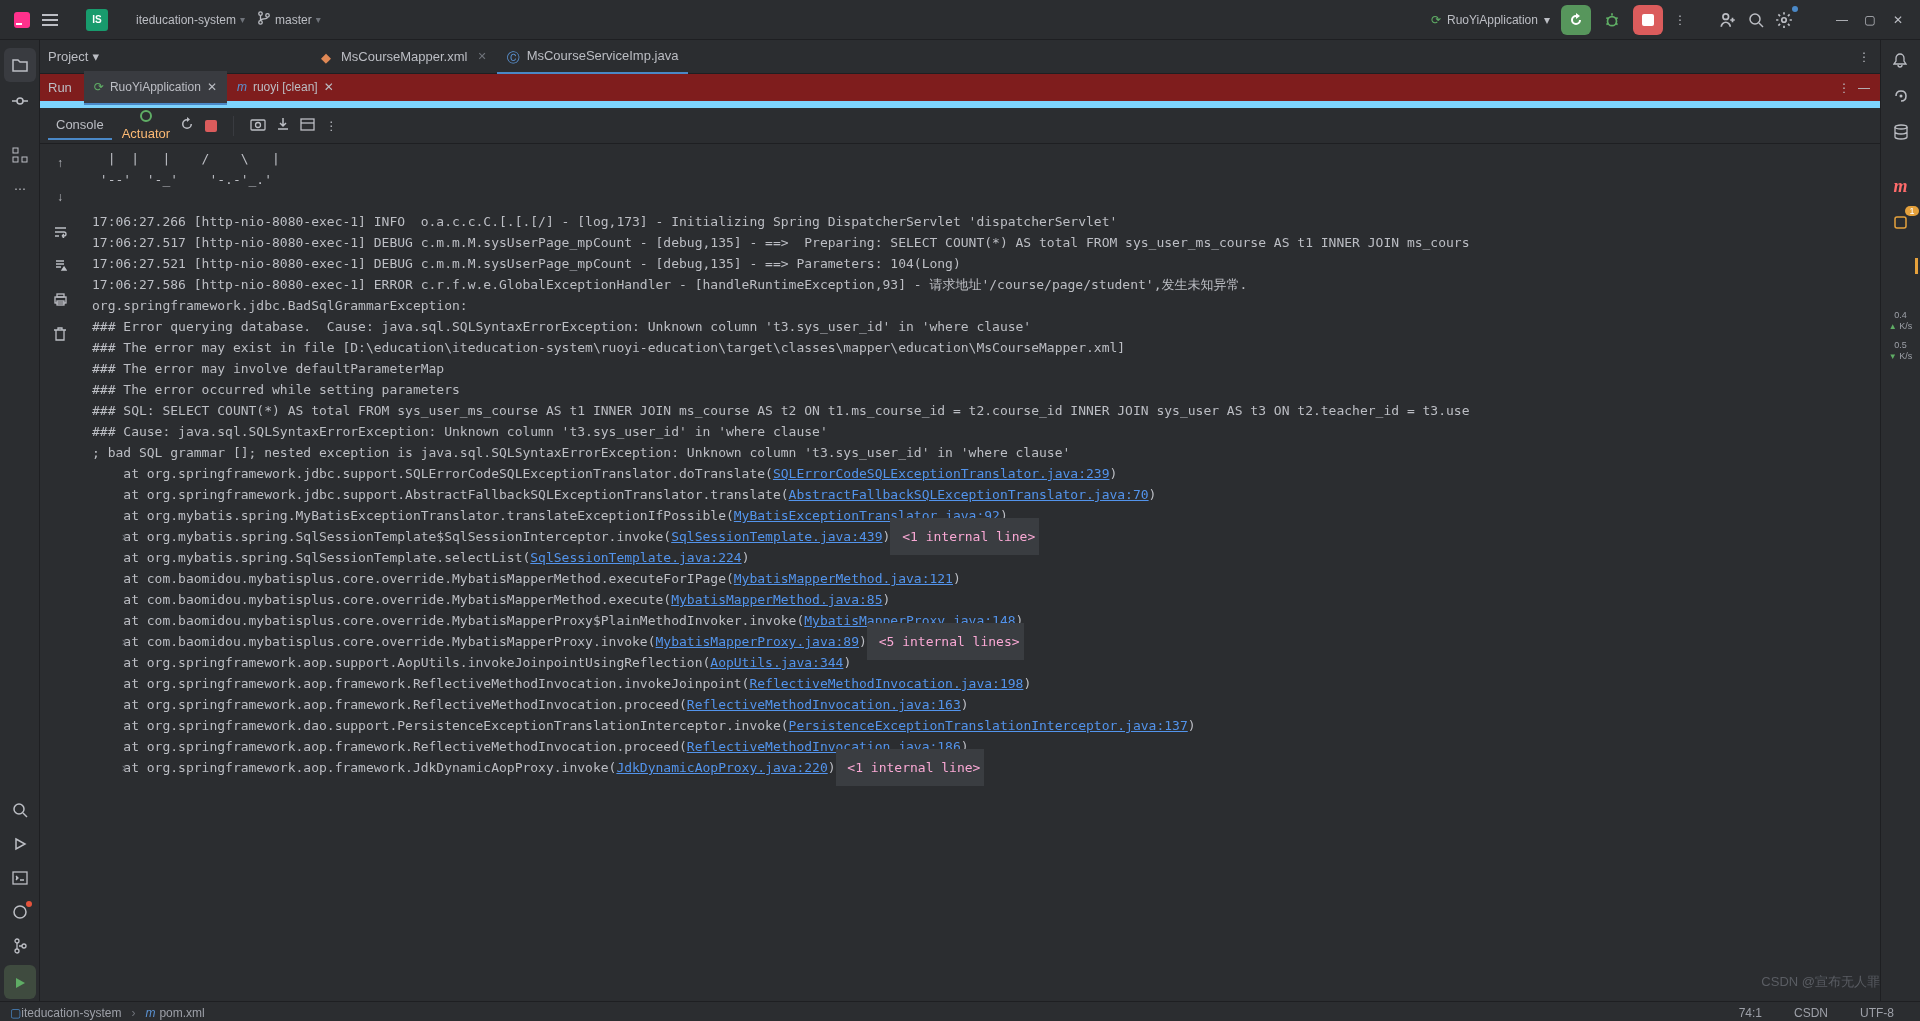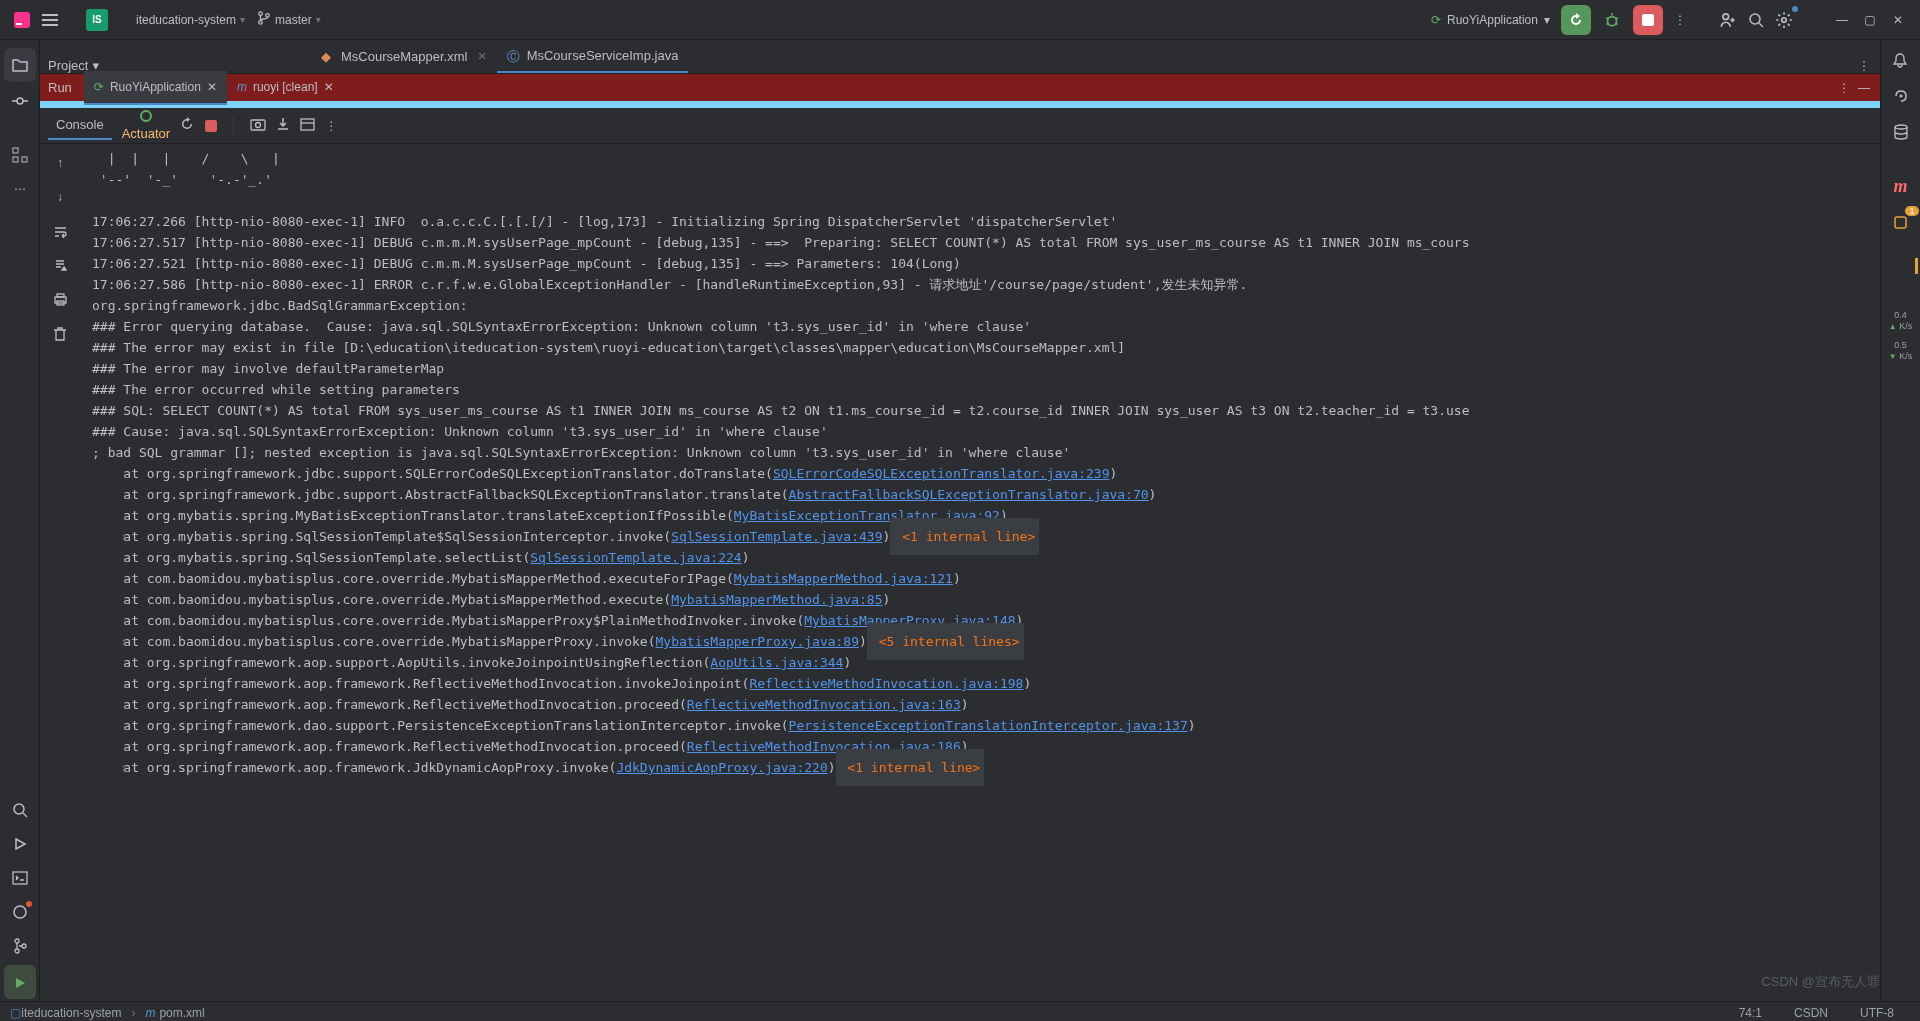--- a/index.html
+++ b/index.html
@@ -18,21 +18,21 @@
 
 .main { display:flex; height:calc(100% - 60px); }
 .left-rail { width:40px; background:#2b2d30; border-right:1px solid #1e1f22; display:flex; flex-direction:column; padding-top:6px; }
 .left-rail .ic { width:40px; height:34px; display:flex; align-items:center; justify-content:center; color:#bcbec4; cursor:pointer; }
 .left-rail .ic.sel { background:#393b40; border-radius:6px; margin:2px 4px; width:32px; }
 .left-rail .spacer2 { flex:1; }
 .left-rail .notif { position:relative; }
 .left-rail .notif::after { content:''; position:absolute; top:6px; right:8px; width:6px; height:6px; background:#e5533c; border-radius:50%; }
 
 .center { flex:1; display:flex; flex-direction:column; }
-.tabs-row { height:34px; background:#2b2d30; display:flex; align-items:flex-end; border-bottom:1px solid #1e1f22; padding-left:8px; }
+.tabs-row { height:34px; background:#2b2d30; display:flex; align-items:center; border-bottom:1px solid #1e1f22; padding-left:8px; }
 .proj-label { display:flex; align-items:center; gap:4px; font-size:13px; padding-right:12px; }
 .ed-tab { display:flex; align-items:center; gap:6px; padding:0 10px; height:34px; font-size:13px; color:#bcbec4; }
 .ed-tab.active { border-bottom:2px solid #4a88c7; }
 .ed-tab .ic-x { color:#6f737a; font-size:11px; margin-left:4px; }
 .tab-ic { width:14px; height:14px; display:inline-flex; }
 .ic-xml { color:#e08855; }
 .ic-java { color:#5b93d3; }
 
 .run-bar { height:34px; background:#7f1d1d; display:flex; align-items:center; border-bottom:7px solid #7dd3fc; padding-left:8px; }
 .run-bar .lbl { font-size:13px; margin-right:12px; }
@@ -48,21 +48,21 @@
 .console-bar .green-ring { width:12px; height:12px; border:2px solid #5fad65; border-radius:50%; }
 .console-bar .red-sq { width:12px; height:12px; background:#db5c5c; border-radius:2px; }
 .console-bar .ic2 { color:#bcbec4; cursor:pointer; }
 
 .console-body { flex:1; display:flex; overflow:hidden; }
 .console-gutter { width:40px; background:#2b2d30; display:flex; flex-direction:column; padding-top:6px; gap:8px; }
 .console-gutter .ic { width:40px; height:26px; display:flex; align-items:center; justify-content:center; color:#bcbec4; cursor:pointer; }
 .console-out { flex:1; overflow:auto; font-family:'Consolas','Monaco',monospace; font-size:13px; line-height:21px; padding:4px 12px; white-space:pre; color:#bcbec4; }
 .console-out .ln { display:block; }
 .console-out .link { color:#5394ec; text-decoration:underline; cursor:pointer; }
-.console-out .dim { background:#3a3d41; color:#f97316; padding:11px 4px; }
+.console-out .dim { background:#3a3d41; color:#f9a8d4; padding:11px 4px; }
 .console-out .fold { position:absolute; left:40px; color:#6f737a; cursor:pointer; }
 .console-rel { position:relative; }
 
 .right-rail { width:40px; background:#2b2d30; border-left:1px solid #1e1f22; display:flex; flex-direction:column; align-items:center; padding-top:6px; gap:8px; }
 .right-rail .ic { width:32px; height:28px; display:flex; align-items:center; justify-content:center; cursor:pointer; color:#bcbec4; }
 .right-rail .m-ic { color:#ff6b6b; font-family:serif; font-style:italic; font-size:18px; font-weight:bold; }
 .right-rail .badge { position:relative; }
 .right-rail .badge::after { content:'1'; position:absolute; top:-2px; right:-2px; background:#e5a13c; color:#fff; font-size:9px; border-radius:8px; padding:0 4px; }
 .right-rail .meter { font-size:9px; color:#9da0a8; text-align:center; line-height:11px; }
 .right-rail .arr-up { color:#5fad65; font-size:8px; }

